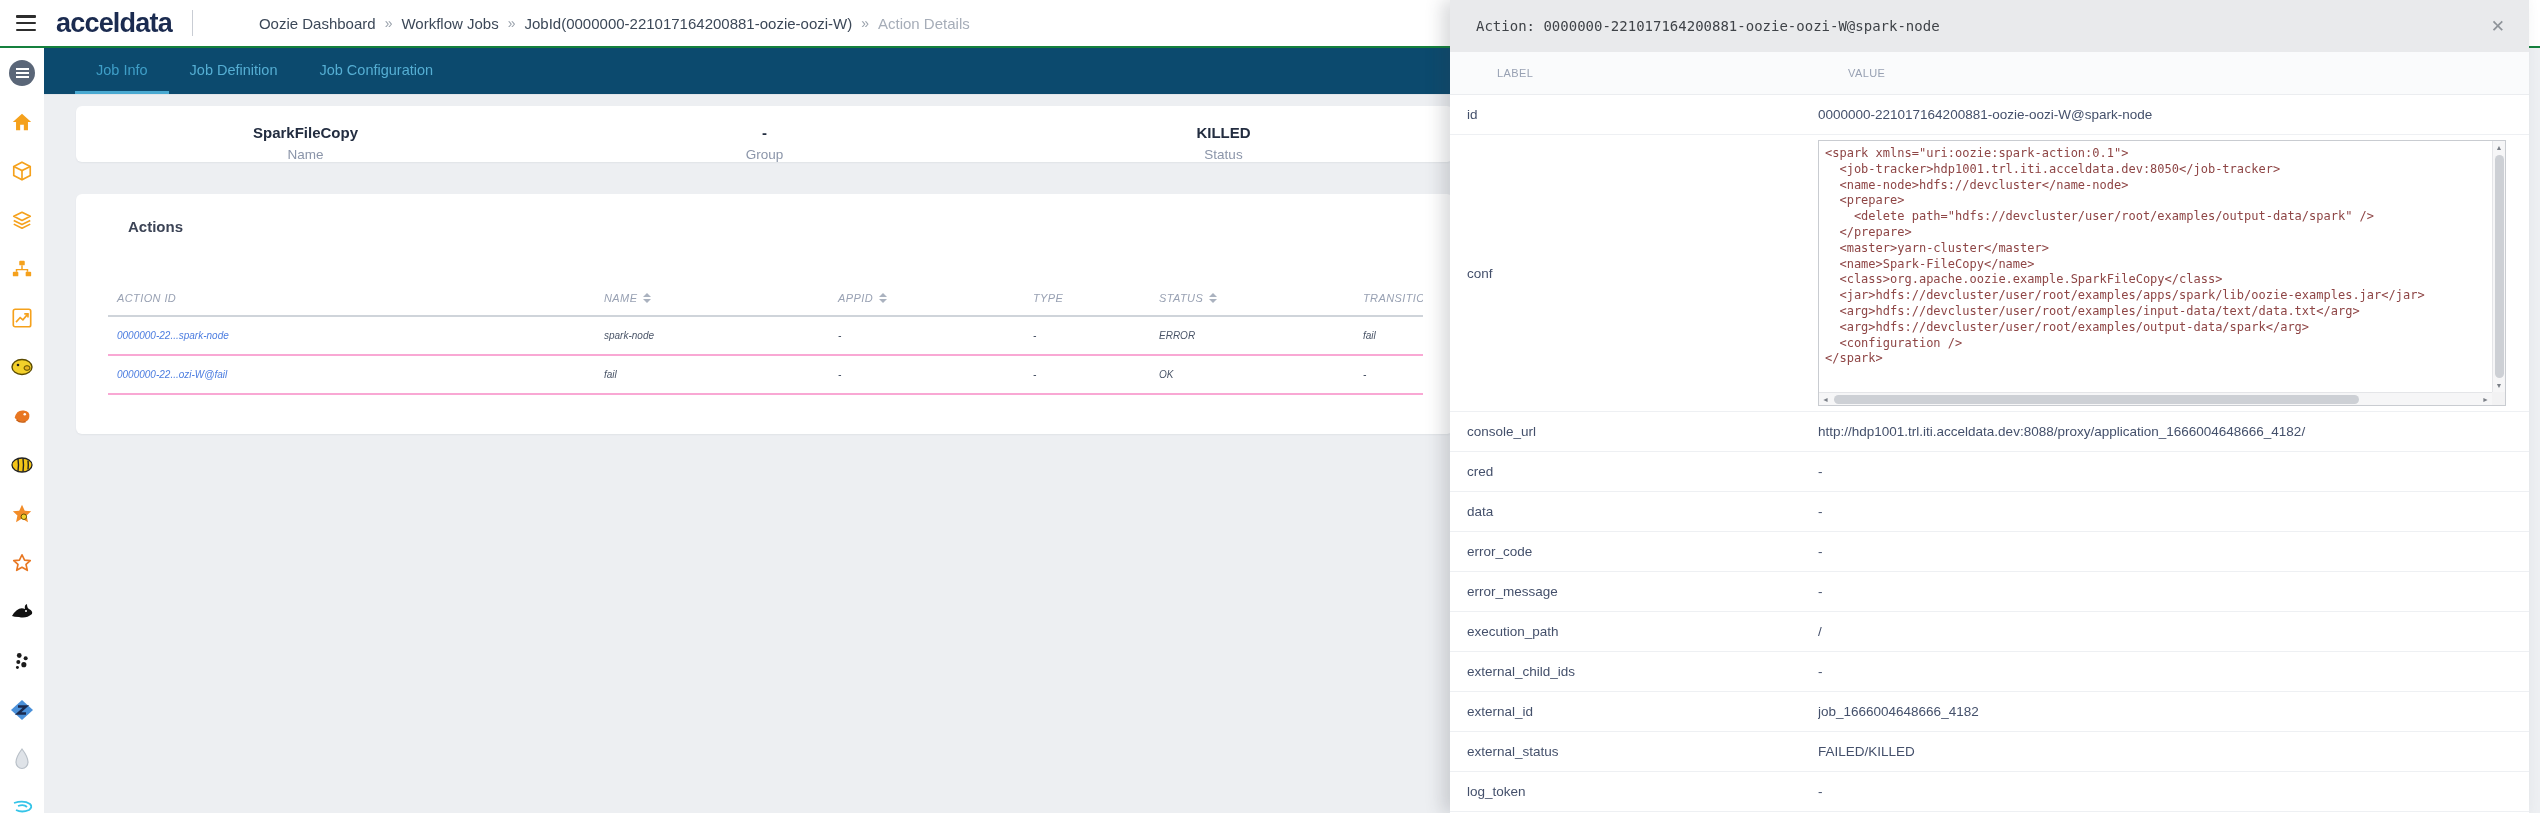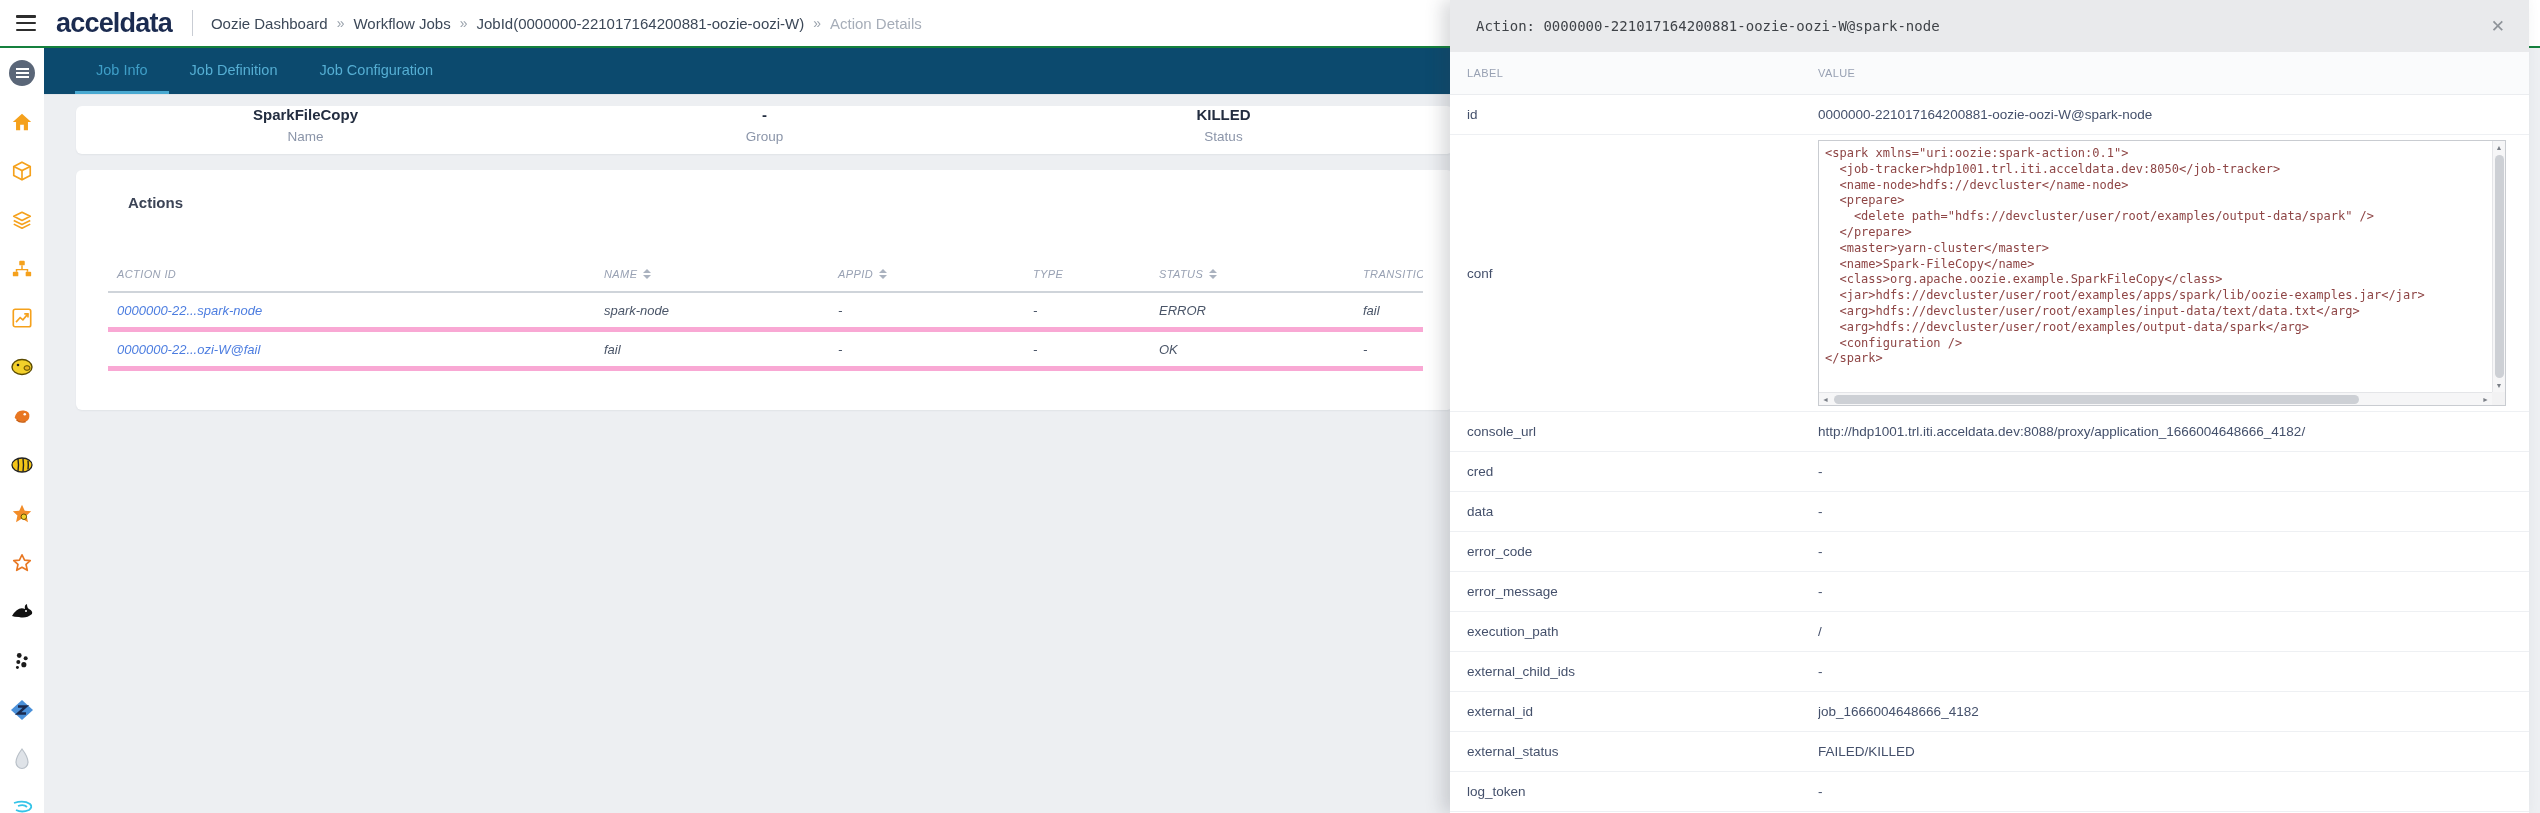--- a/index.html
+++ b/index.html
@@ -7,21 +7,21 @@
     font-family:"Liberation Sans", sans-serif; background:#edeff2; }
 
   
   .topbar { position:absolute; left:0; top:0; width:2540px; height:48px;
     background:#ffffff; border-bottom:2px solid #15803d; display:flex; align-items:center; z-index:1; }
   .hamburger { width:20px; height:16px; margin-left:16px; display:flex; flex-direction:column;
     justify-content:space-between; cursor:pointer; }
   .hamburger span { display:block; height:2.5px; background:#2d2d2d; border-radius:1px; }
   .logo { font-size:27px; font-weight:700; color:#1b2b50; letter-spacing:-0.8px; margin-left:20px; }
   .logo-divider { width:1px; height:26px; background:#c9cdd4; margin:0 18px 0 20px; }
-  .breadcrumb { display:flex; align-items:center; font-size:15px; color:#3c4858; gap:9px; }
+  .breadcrumb { display:flex; align-items:center; font-size:15px; color:#3c4858; gap:9px;margin-left:48px; }
   .crumb { white-space:nowrap; }
   .crumb.link { cursor:pointer; }
   .crumb.muted { color:#a6adb8; }
   .crumb-sep { color:#9aa2ac; font-size:14px; }
 
   
   .sidebar { position:absolute; left:0; top:48px; width:44px; height:765px; background:#ffffff;
     display:flex; flex-direction:column; align-items:center; padding-top:12px; gap:23px; z-index:0; }
   .side-ic { width:26px; height:26px; display:flex; align-items:center; justify-content:center;
     flex:0 0 auto; cursor:pointer; }
@@ -34,51 +34,51 @@
   .main { position:absolute; left:44px; top:48px; width:1417px; height:765px; }
   .tabbar { height:47px; background:#0c4a6e; border-bottom:1px solid #e3e6ea;
     display:flex; align-items:stretch; padding-left:31px; }
   .tab { display:flex; align-items:center; padding:0 21px; font-size:14.5px; color:#55aed3;
     cursor:pointer; border-bottom:3px solid transparent; }
   .tab.active { color:#3f9fc8; border-bottom-color:#49a9d1; }
 
   .content { padding:11px 8px 0 32px; }
   .card { background:#ffffff; border-radius:6px; box-shadow:0 1px 2px rgba(40,50,70,.06); }
 
-  .summary-card { height:48px; display:flex; align-items:flex-start; margin-bottom:16px; }
+  .summary-card { height:56px; display:flex; align-items:flex-end; margin-bottom:32px; }
   .sum-col { flex:1; text-align:center; }
   .sum-val { font-size:15px; font-weight:700; color:#232d40; line-height:18px; }
   .sum-lbl { font-size:13.5px; color:#8b95a9; margin-top:5px; }
 
   .actions-card { padding:24px 0 20px 0; min-height:240px; overflow:hidden; }
   .actions-title { font-size:15px; font-weight:600; color:#3c4456; padding-left:52px; }
   .atable { margin:46px 30px 0 32px; }
   .arow { display:flex; align-items:center; }
   .acell { padding-left:9px; white-space:nowrap; overflow:hidden;font-style:italic; }
   .c1{width:487px;} .c2{width:234px;} .c3{width:195px;} .c4{width:126px;} .c5{width:204px;} .c6{flex:1;}
   .ahead { height:36px; border-bottom:2px solid #cfd4da; }
   .ahead .acell { font-size:11px; color:#98a1b3; letter-spacing:.4px; display:flex; align-items:center; gap:6px; }
   .sort-caret { display:inline-flex; flex-direction:column; gap:2px; }
   .sort-caret b { width:0; height:0; border-left:4px solid transparent; border-right:4px solid transparent; }
   .sort-caret b.up { border-bottom:4px solid #aab2bf; }
   .sort-caret b.dn { border-top:4px solid #aab2bf; }
-  .adata { height:39px; border-bottom:5px solid #f9a8d4; font-size:13px; color:#4a5568;align-items:center; }
+  .adata { height:39px; border-bottom:2px solid #f9a8d4; font-size:10px; color:#4a5568;align-items:center; }
   .adata .alink { color:#4c7de0; cursor:pointer; }
 
   
   .panel { position:absolute; right:11px; top:0; width:1079px; height:813px; background:#ffffff;
     box-shadow:-8px 0 16px rgba(50,55,65,.18); z-index:5; overflow:hidden; }
   .panel-head { height:52px; background:#e9eaec; display:flex; align-items:center;
     padding:0 20px 0 26px; }
   .panel-title { font-family:"DejaVu Sans Mono", monospace; font-size:14px; color:#3f4348; flex:1;
     white-space:nowrap; }
   .panel-close { color:#8e9399; font-size:17px; cursor:pointer; padding:4px; line-height:1; }
 
   .ptable-head { height:43px; background:#fafbfc; border-bottom:1px solid #ebedf0;
-    display:flex; align-items:center; font-size:11px; color:#98a1b3; letter-spacing:.4px; }
+    display:flex; align-items:center; font-size:11px; color:#98a1b3; letter-spacing:.4px;padding-left:30px; }
   .ptable-head .ph1 { width:368px; padding-left:17px; }
   .ptable-head .ph2 { flex:1; }
 
   .prow { display:flex; border-bottom:1px solid #eef0f3; align-items:center; }
   .plbl { width:368px; padding:12px 0 12px 17px; font-size:13.5px; color:#44506b; line-height:15px; }
   .pval { flex:1; padding:12px 10px 12px 0; font-size:13.5px; color:#44506b; line-height:15px;
     white-space:nowrap; overflow:hidden; }
 
   .conf-row { align-items:center; }
   .conf-box { width:688px; height:266px; border:1px solid #c9ccd1; position:relative;

